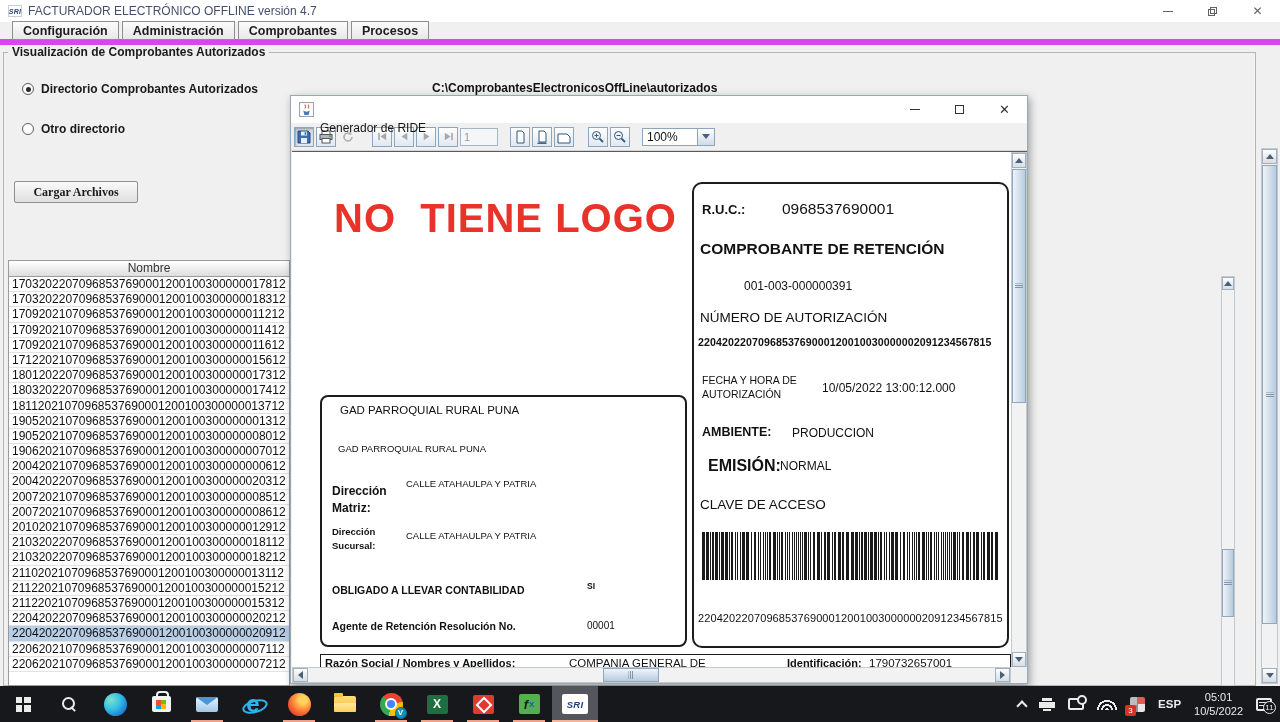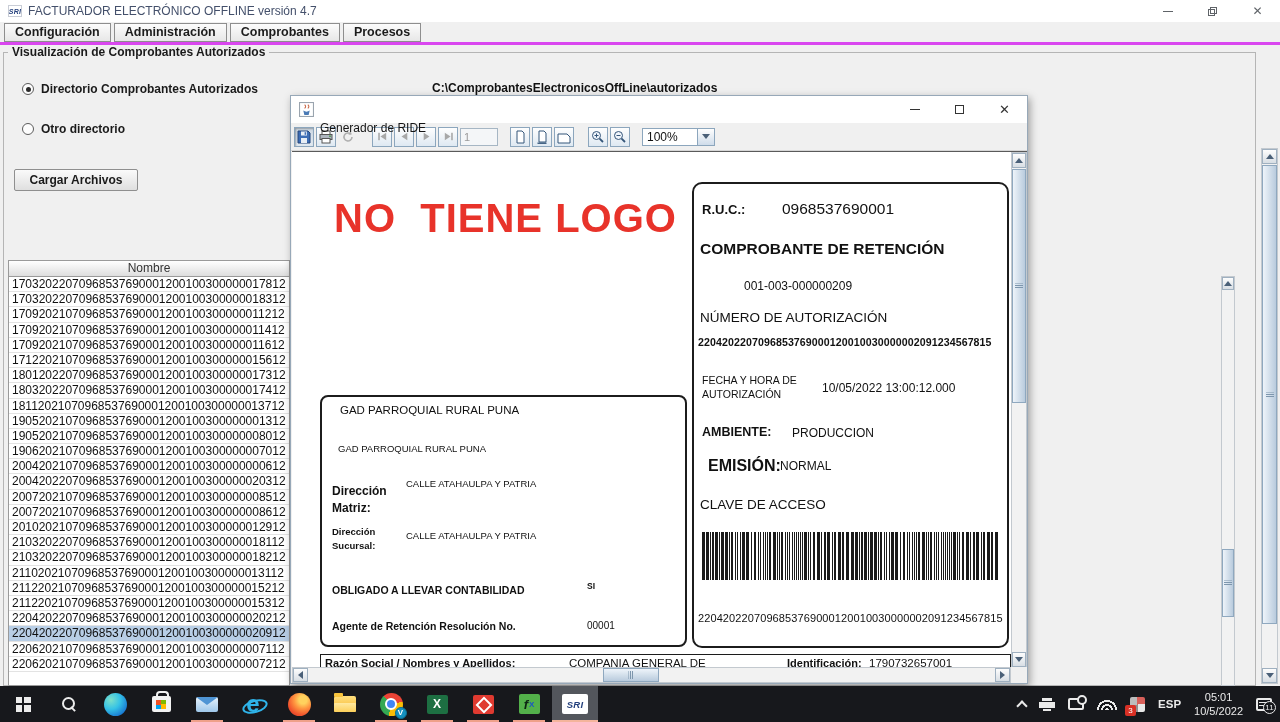--- a/index.html
+++ b/index.html
@@ -11,21 +11,21 @@
   .app-ico { width:14px; height:12px; margin:0 6px 0 8px; background:#fff; border:1px solid #c9cdd6; color:#24407c; font-style:italic; font-weight:bold; font-size:7px; display:flex; align-items:center; justify-content:center; letter-spacing:.2px; }
   .apptitle { font-size:12px; color:#44506b; }
   .winctrl { position:absolute; right:0; top:0; height:22px; display:flex; }
   .wbtn { width:45px; height:22px; display:flex; align-items:center; justify-content:center; color:#5f6368; font-size:12px; }
   .dash { width:10px; height:1px; background:#5f6368; display:inline-block; }
   .restore { position:relative; width:9px; height:9px; }
   .restore i { position:absolute; width:7px; height:7px; border:1px solid #5f6368; background:transparent; display:block; }
   .restore i.b { left:0; top:2px; background:#fff; }
   .restore i.f { left:2px; top:0; }
 
-  .menubar { position:absolute; left:0; top:22px; width:1280px; height:23px; background:#f0f0f0; border-bottom:3px solid #d946ef; display:flex; align-items:center; padding-left:4px; }
+  .menubar { position:absolute; left:0; top:22px; width:1280px; height:23px; background:#f0f0f0; border-bottom:6px solid #d946ef; display:flex; align-items:center; padding-left:12px; }
   .mbtn { height:19px; margin-right:3px; padding:0 10px; border:1px solid #8e8e8e; background:linear-gradient(#fcfcfc,#e7e7e7); font-size:12.5px; font-weight:bold; color:#1c1c1c; display:flex; align-items:center; }
 
   .content { position:absolute; left:0; top:45px; width:1280px; height:641px; background:#f0f0f0; }
   .groupbox { position:absolute; left:3px; top:7px; width:1253px; height:634px; border:1px solid #b5b5b5; }
   .legend { position:absolute; left:8px; top:0px; background:#f0f0f0; padding:0 4px; font-size:12px; font-weight:bold; color:#1a1a1a; }
 
   .radio-row { position:absolute; display:flex; align-items:center; gap:7px; }
   .rdot { width:12px; height:12px; border-radius:50%; border:1px solid #5c5c5c; background:#fdfdfd; position:relative; }
   .rdot.on::after { content:""; position:absolute; left:2.5px; top:2.5px; width:5px; height:5px; border-radius:50%; background:#2b2b2b; }
   .rlabel { font-size:12px; font-weight:bold; color:#1a1a1a; }
@@ -166,21 +166,21 @@
 
     <div class="radio-row" style="left:22px; top:37px;">
       <span class="rdot on"></span>
       <span class="rlabel">Directorio Comprobantes Autorizados</span>
     </div>
     <span class="pathlabel" style="top:36px;">C:\ComprobantesElectronicosOffLine\autorizados</span>
     <div class="radio-row" style="left:22px; top:77px;">
       <span class="rdot"></span>
       <span class="rlabel">Otro directorio</span>
     </div>
-    <div class="loadbtn" style="top:124px;">Cargar Archivos</div>
+    <div class="loadbtn" style="top:136px;font-family:Liberation Serif, serif;">Cargar Archivos</div>
 
     <div class="filelist">
       <div class="flhead">Nombre</div>
       <div class="flrows">
           <div class="frow">17032022070968537690001200100300000017812</div>
           <div class="frow">17032022070968537690001200100300000018312</div>
           <div class="frow">17092021070968537690001200100300000011212</div>
           <div class="frow">17092021070968537690001200100300000011412</div>
           <div class="frow">17092021070968537690001200100300000011612</div>
           <div class="frow">17122021070968537690001200100300000015612</div>
@@ -349,21 +349,21 @@
           <span class="abs b" style="left:10px; top:187px; font-size:10.5px;">OBLIGADO A LLEVAR CONTABILIDAD</span>
           <span class="abs b" style="left:265px; top:184px; font-size:8.5px;">SI</span>
           <span class="abs b" style="left:10px; top:223px; font-size:10.5px;">Agente de Retención Resolución No.</span>
           <span class="abs" style="left:265px; top:223px; font-size:10px;">00001</span>
         </div>
 
         <div class="rbox">
           <span class="abs b" style="left:8px; top:18px; font-size:13px;">R.U.C.:</span>
           <span class="abs" style="left:88px; top:16px; font-size:15.5px;">0968537690001</span>
           <span class="abs b" style="left:6px; top:56px; font-size:15.5px;">COMPROBANTE DE RETENCIÓN</span>
-          <span class="abs" style="left:50px; top:95px; font-size:12px;">001-003-000000209</span>
+          <span class="abs" style="left:50px; top:95px; font-size:12px;">001-003-000000391</span>
           <span class="abs" style="left:6px; top:126px; font-size:13.5px;">NÚMERO DE AUTORIZACIÓN</span>
           <span class="abs b" style="left:4px; top:152px; font-size:10.6px; letter-spacing:0.1px;">2204202207096853769000120010030000002091234567815</span>
           <span class="abs" style="left:8px; top:190px; font-size:10.5px; width:112px; line-height:1.3;">FECHA Y HORA DE AUTORIZACIÓN</span>
           <span class="abs" style="left:128px; top:197px; font-size:12px;">10/05/2022 13:00:12.000</span>
           <span class="abs b" style="left:8px; top:241px; font-size:12.5px;">AMBIENTE:</span>
           <span class="abs" style="left:98px; top:242px; font-size:12px;">PRODUCCION</span>
           <span class="abs b" style="left:14px; top:273px; font-size:16px;">EMISIÓN:</span>
           <span class="abs" style="left:86px; top:275px; font-size:12px;">NORMAL</span>
           <span class="abs" style="left:6px; top:313px; font-size:13.5px;">CLAVE DE ACCESO</span>
           <div class="barcode"><i style="width:3px"></i><i class="g" style="width:1px"></i><i style="width:3px"></i><i class="g" style="width:1px"></i><i style="width:1px"></i><i class="g" style="width:1px"></i><i style="width:2px"></i><i class="g" style="width:1px"></i><i style="width:3px"></i><i class="g" style="width:1px"></i><i style="width:1px"></i><i class="g" style="width:1px"></i><i style="width:3px"></i><i class="g" style="width:1px"></i><i style="width:3px"></i><i class="g" style="width:1px"></i><i style="width:1px"></i><i class="g" style="width:1px"></i><i style="width:2px"></i><i class="g" style="width:2px"></i><i style="width:1px"></i><i class="g" style="width:1px"></i><i style="width:1px"></i><i class="g" style="width:2px"></i><i style="width:1px"></i><i class="g" style="width:1px"></i><i style="width:3px"></i><i class="g" style="width:1px"></i><i style="width:3px"></i><i class="g" style="width:2px"></i><i style="width:1px"></i><i class="g" style="width:2px"></i><i style="width:2px"></i><i class="g" style="width:2px"></i><i style="width:1px"></i><i class="g" style="width:1px"></i><i style="width:1px"></i><i class="g" style="width:2px"></i><i style="width:1px"></i><i class="g" style="width:1px"></i><i style="width:1px"></i><i class="g" style="width:1px"></i><i style="width:1px"></i><i class="g" style="width:1px"></i><i style="width:2px"></i><i class="g" style="width:2px"></i><i style="width:3px"></i><i class="g" style="width:1px"></i><i style="width:1px"></i><i class="g" style="width:1px"></i><i style="width:1px"></i><i class="g" style="width:1px"></i><i style="width:2px"></i><i class="g" style="width:2px"></i><i style="width:1px"></i><i class="g" style="width:1px"></i><i style="width:1px"></i><i class="g" style="width:1px"></i><i style="width:1px"></i><i class="g" style="width:2px"></i><i style="width:1px"></i><i class="g" style="width:1px"></i><i style="width:1px"></i><i class="g" style="width:1px"></i><i style="width:1px"></i><i class="g" style="width:1px"></i><i style="width:1px"></i><i class="g" style="width:1px"></i><i style="width:1px"></i><i class="g" style="width:1px"></i><i style="width:1px"></i><i class="g" style="width:1px"></i><i style="width:3px"></i><i class="g" style="width:1px"></i><i style="width:1px"></i><i class="g" style="width:1px"></i><i style="width:1px"></i><i class="g" style="width:2px"></i><i style="width:2px"></i><i class="g" style="width:2px"></i><i style="width:3px"></i><i class="g" style="width:1px"></i><i style="width:1px"></i><i class="g" style="width:2px"></i><i style="width:2px"></i><i class="g" style="width:1px"></i><i style="width:3px"></i><i class="g" style="width:2px"></i><i style="width:1px"></i><i class="g" style="width:1px"></i><i style="width:2px"></i><i class="g" style="width:2px"></i><i style="width:3px"></i><i class="g" style="width:1px"></i><i style="width:2px"></i><i class="g" style="width:2px"></i><i style="width:3px"></i><i class="g" style="width:2px"></i><i style="width:3px"></i><i class="g" style="width:1px"></i><i style="width:3px"></i><i class="g" style="width:1px"></i><i style="width:1px"></i><i class="g" style="width:1px"></i><i style="width:2px"></i><i class="g" style="width:1px"></i><i style="width:3px"></i><i class="g" style="width:1px"></i><i style="width:1px"></i><i class="g" style="width:1px"></i><i style="width:3px"></i><i class="g" style="width:1px"></i><i style="width:3px"></i><i class="g" style="width:1px"></i><i style="width:1px"></i><i class="g" style="width:1px"></i><i style="width:2px"></i><i class="g" style="width:2px"></i><i style="width:1px"></i><i class="g" style="width:1px"></i><i style="width:1px"></i><i class="g" style="width:2px"></i><i style="width:1px"></i><i class="g" style="width:1px"></i><i style="width:3px"></i><i class="g" style="width:1px"></i><i style="width:3px"></i><i class="g" style="width:2px"></i><i style="width:1px"></i><i class="g" style="width:2px"></i><i style="width:2px"></i><i class="g" style="width:2px"></i><i style="width:1px"></i><i class="g" style="width:1px"></i><i style="width:1px"></i><i class="g" style="width:2px"></i><i style="width:1px"></i><i class="g" style="width:1px"></i><i style="width:1px"></i><i class="g" style="width:1px"></i><i style="width:1px"></i><i class="g" style="width:1px"></i><i style="width:2px"></i><i class="g" style="width:2px"></i><i style="width:3px"></i><i class="g" style="width:1px"></i><i style="width:1px"></i><i class="g" style="width:1px"></i><i style="width:1px"></i><i class="g" style="width:1px"></i><i style="width:2px"></i><i class="g" style="width:2px"></i><i style="width:1px"></i><i class="g" style="width:1px"></i><i style="width:1px"></i><i class="g" style="width:1px"></i><i style="width:1px"></i><i class="g" style="width:2px"></i><i style="width:1px"></i><i class="g" style="width:1px"></i><i style="width:1px"></i><i class="g" style="width:1px"></i><i style="width:1px"></i><i class="g" style="width:1px"></i><i style="width:1px"></i><i class="g" style="width:1px"></i><i style="width:1px"></i><i class="g" style="width:1px"></i><i style="width:1px"></i><i class="g" style="width:1px"></i><i style="width:3px"></i><i class="g" style="width:1px"></i><i style="width:1px"></i><i class="g" style="width:1px"></i><i style="width:1px"></i><i class="g" style="width:2px"></i><i style="width:2px"></i><i class="g" style="width:2px"></i><i style="width:3px"></i><i class="g" style="width:1px"></i><i style="width:1px"></i><i class="g" style="width:2px"></i><i style="width:2px"></i><i class="g" style="width:1px"></i><i style="width:3px"></i><i class="g" style="width:2px"></i><i style="width:1px"></i><i class="g" style="width:1px"></i><i style="width:2px"></i><i class="g" style="width:2px"></i><i style="width:3px"></i><i class="g" style="width:1px"></i><i style="width:2px"></i><i class="g" style="width:2px"></i><i style="width:3px"></i><i class="g" style="width:2px"></i></div>

